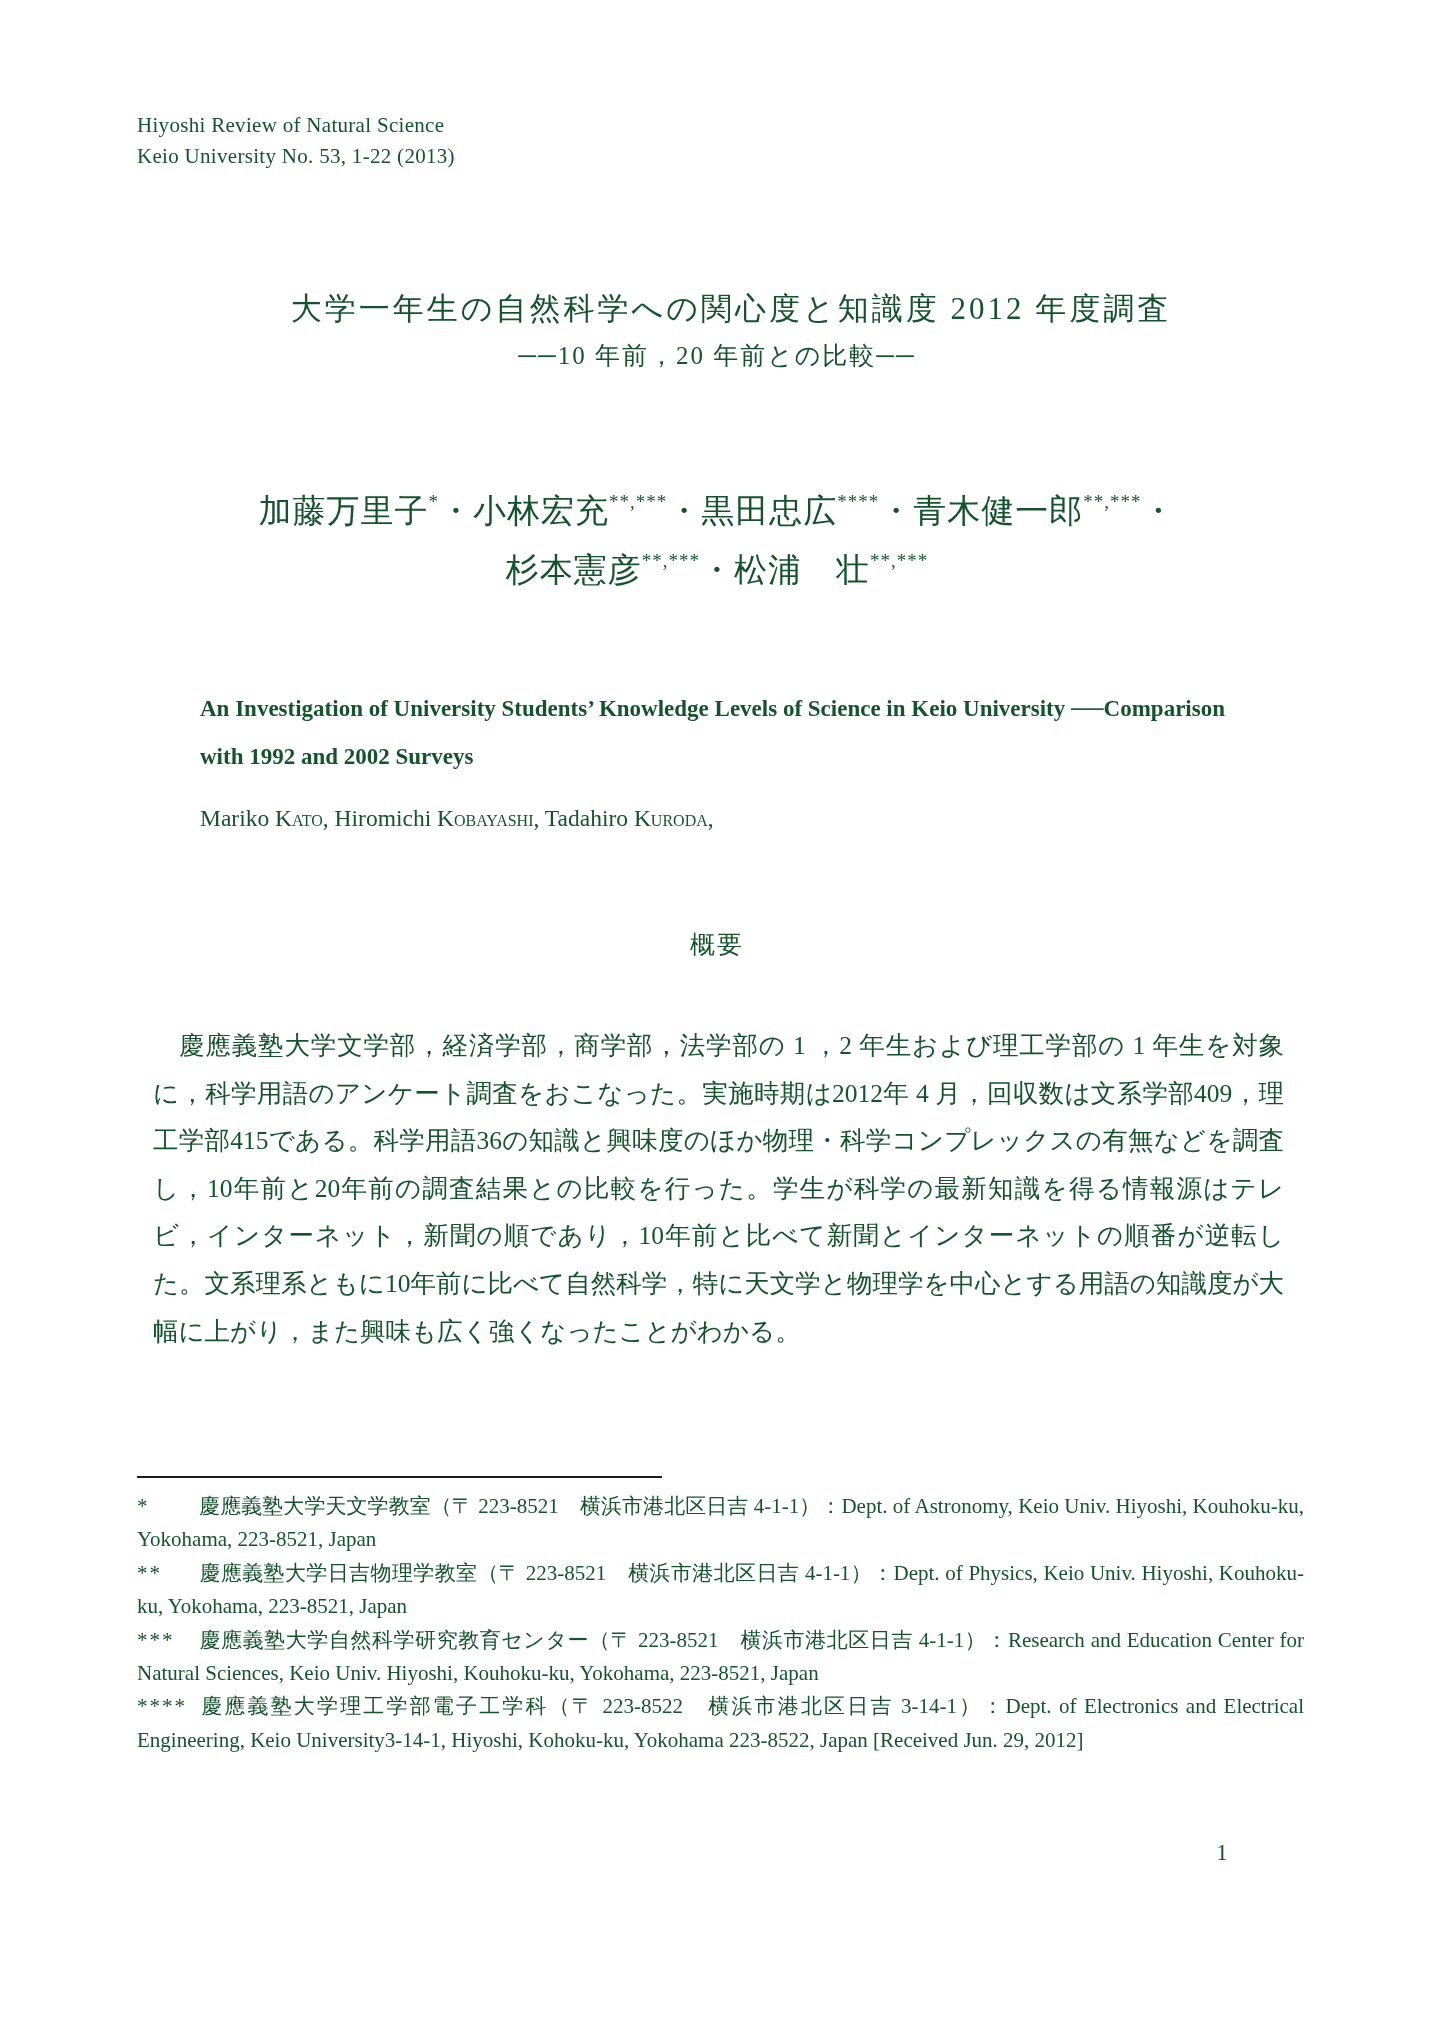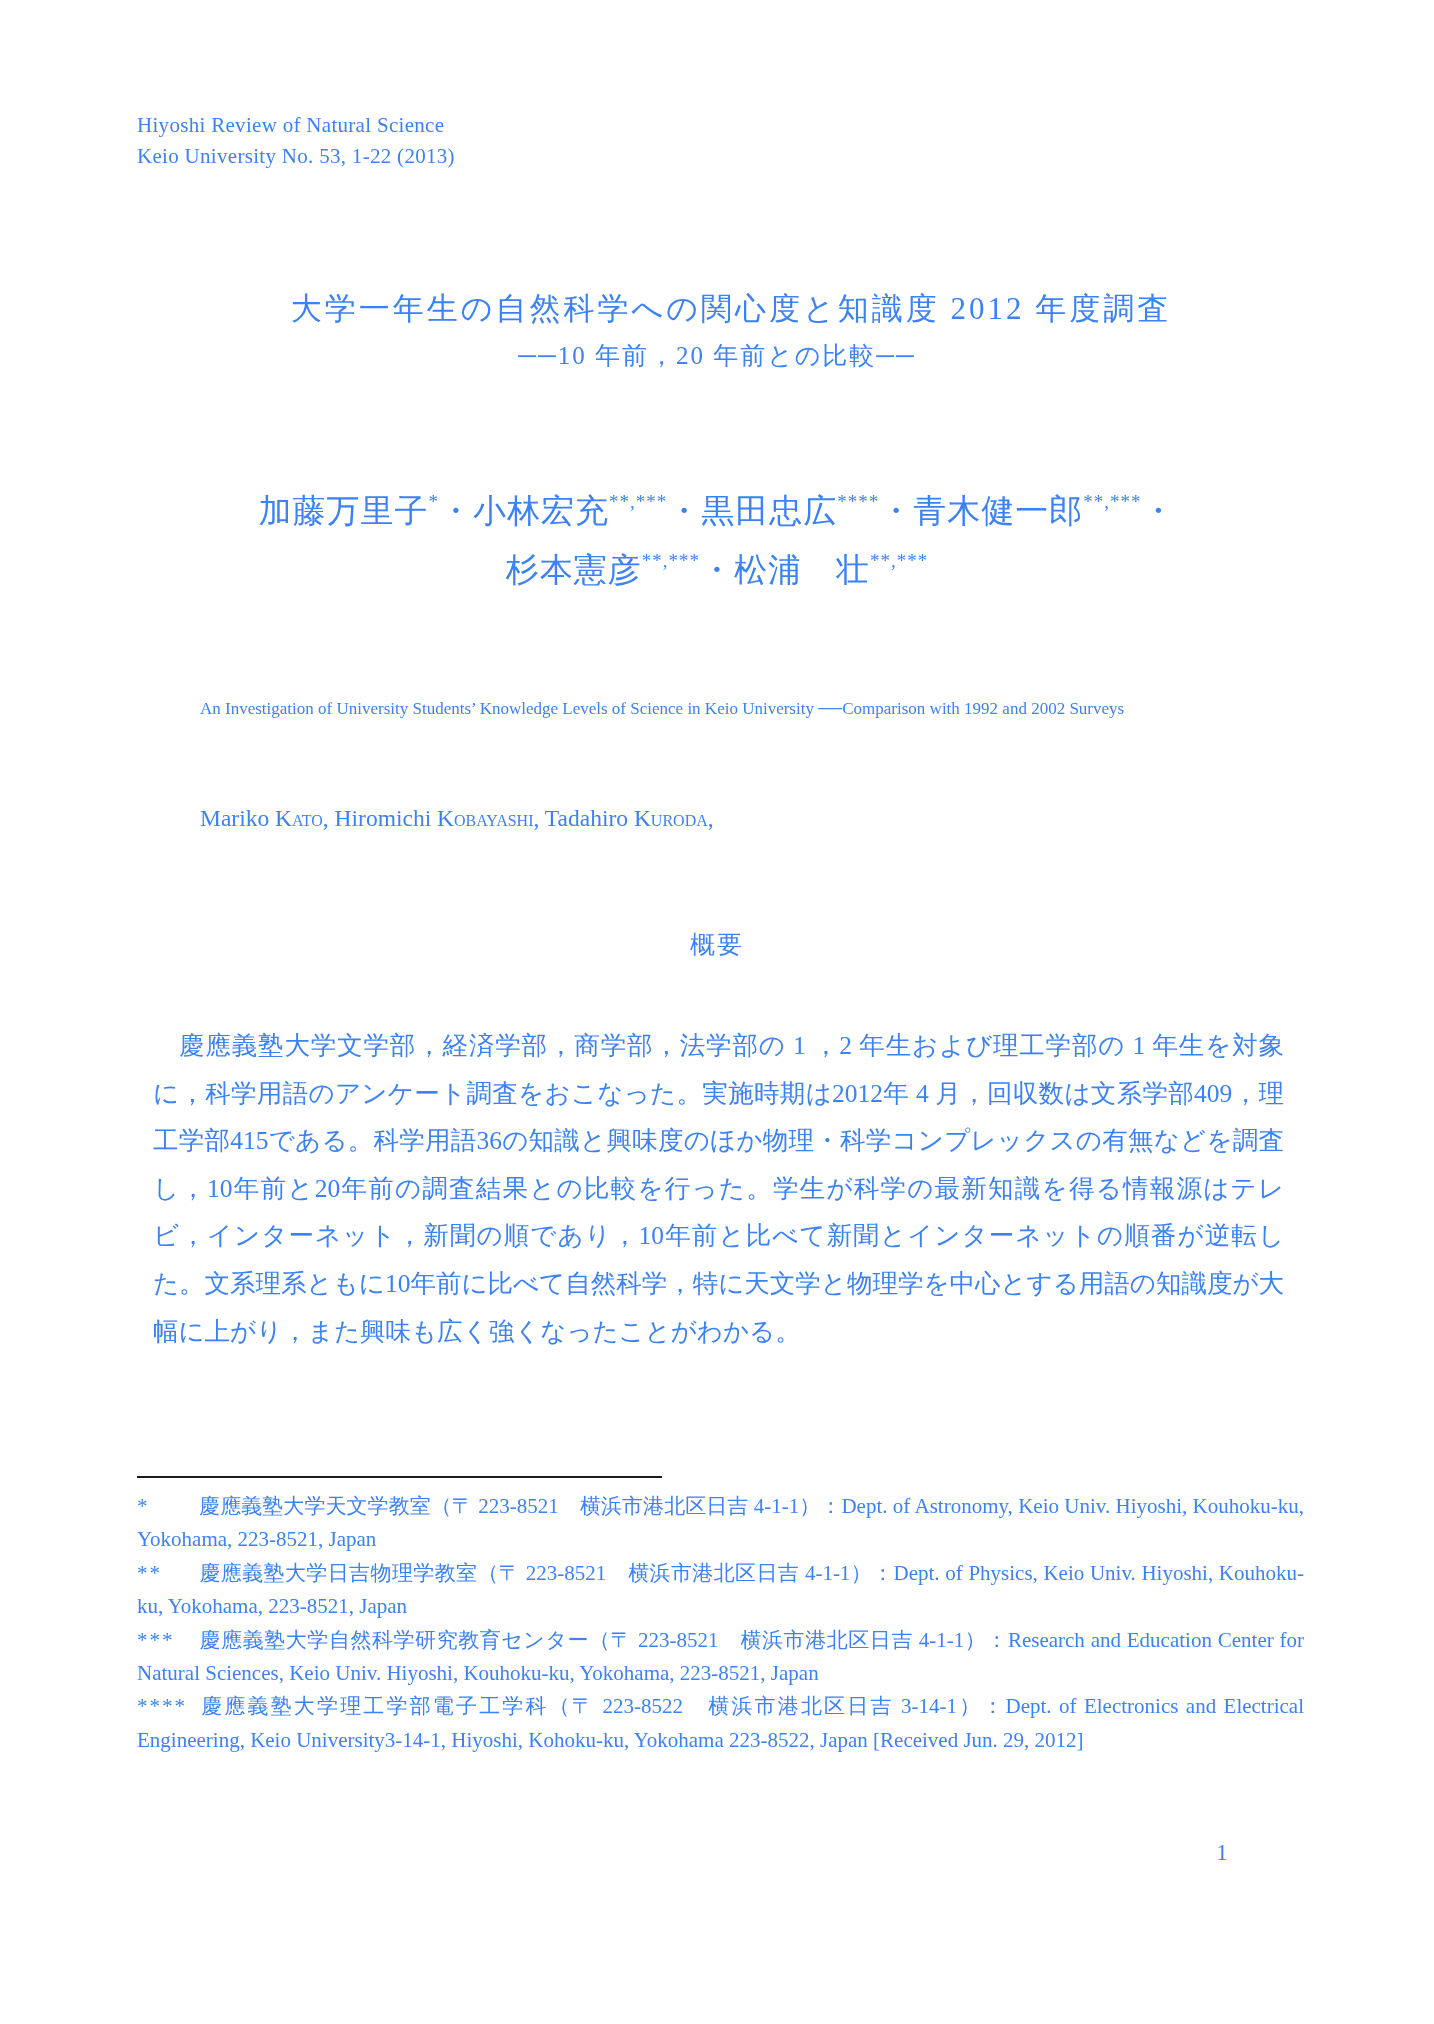--- a/index.html
+++ b/index.html
@@ -6,21 +6,21 @@
   html, body {
     margin: 0;
     padding: 0;
     background: #ffffff;
   }
   .page {
     position: relative;
     width: 1434px;
     height: 2024px;
     background: #ffffff;
-    color: #3b82f6;
+    color: #14532d;
     font-family: "Liberation Serif", "DejaVu Serif", serif;
     overflow: hidden;
   }
   .running-head {
     position: absolute;
     top: 110px;
     left: 137px;
     font-size: 21px;
     line-height: 31px;
     letter-spacing: 0.3px;
@@ -60,22 +60,23 @@
     font-size: 19px;
     letter-spacing: 1px;
     vertical-align: 14px;
     line-height: 0;
   }
   .title-en {
     position: absolute;
     top: 685px;
     left: 200px;
     right: 185px;
-    font-size: 17px;
+    font-size: 23px;
     line-height: 47.5px;
+    font-weight: bold;
   }
   .authors-en {
     position: absolute;
     top: 795px;
     left: 200px;
     right: 185px;
     font-size: 23.5px;
     line-height: 47.5px;
   }
   .sc { font-variant: small-caps; }

